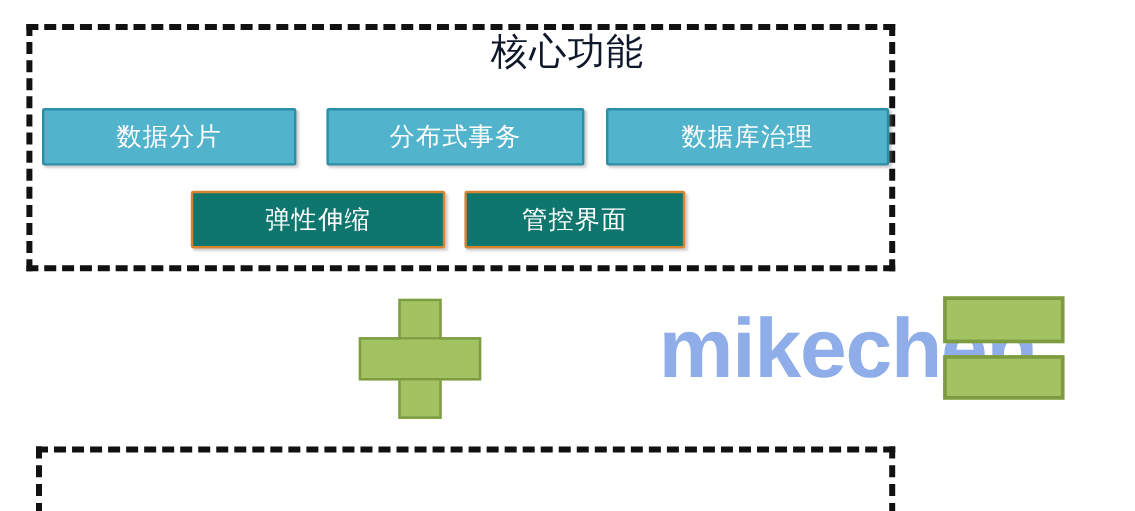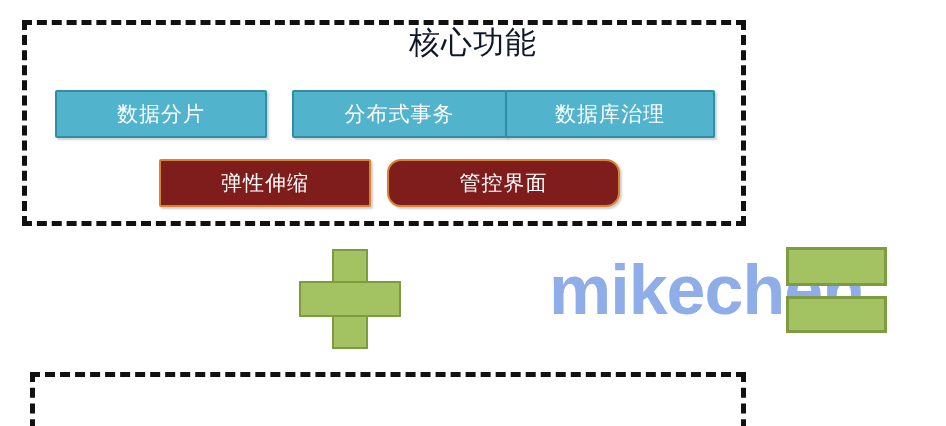--- a/index.html
+++ b/index.html
@@ -66,30 +66,30 @@
     letter-spacing: 1px;
     white-space: nowrap;
     border-radius: 2px;
   }
   .feature-box.blue {
     background: #52b3cc;
     border: 2px solid #2f8da6;
     box-shadow: 2px 2px 2px rgba(120,120,120,0.35);
   }
   .feature-box.orange {
-    background: #7f1d1d;
+    background: #0f766e;
     border: 2px solid #d8832f;
     box-shadow: 2px 2px 2px rgba(120,120,120,0.35);
   }
 
-  #box-sharding  { left: 55px;  top: 90px;  width: 212px; height: 48px; text-align: right; }
-  #box-transaction { left: 272px; top: 90px; width: 215px; height: 48px; margin-left: 20px; }
-  #box-governance { left: 505px; top: 90px; width: 210px; height: 48px; }
+  #box-sharding  { left: 35px;  top: 90px;  width: 212px; height: 48px; text-align: right; }
+  #box-transaction { left: 272px; top: 90px; width: 215px; height: 48px; }
+  #box-governance { left: 505px; top: 90px; width: 236px; height: 48px; }
   #box-elastic   { left: 159px; top: 159px; width: 212px; height: 48px; }
-  #box-console   { left: 387px; top: 159px; width: 233px; height: 48px; border-radius: 14px; }
+  #box-console   { left: 387px; top: 159px; width: 184px; height: 48px; }
 
   
   #plus-shape {
     position: absolute;
     left: 299px;
     top: 249px;
     width: 102px;
     height: 100px;
   }
   #plus-shape .bar {

